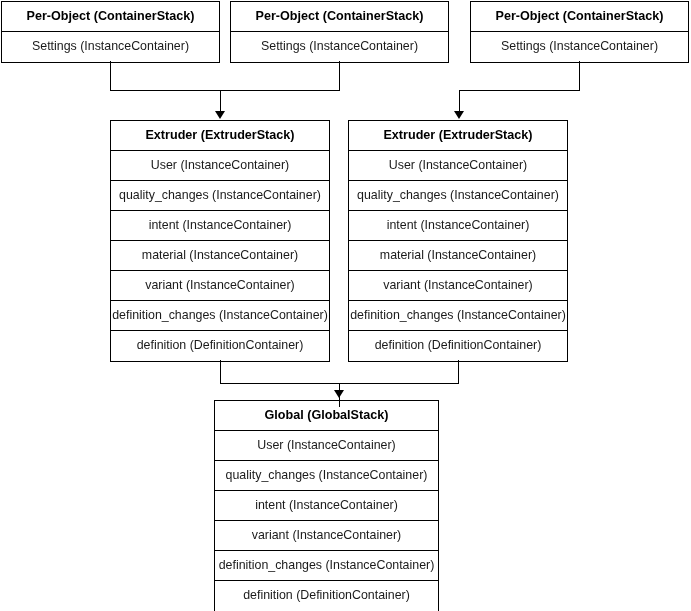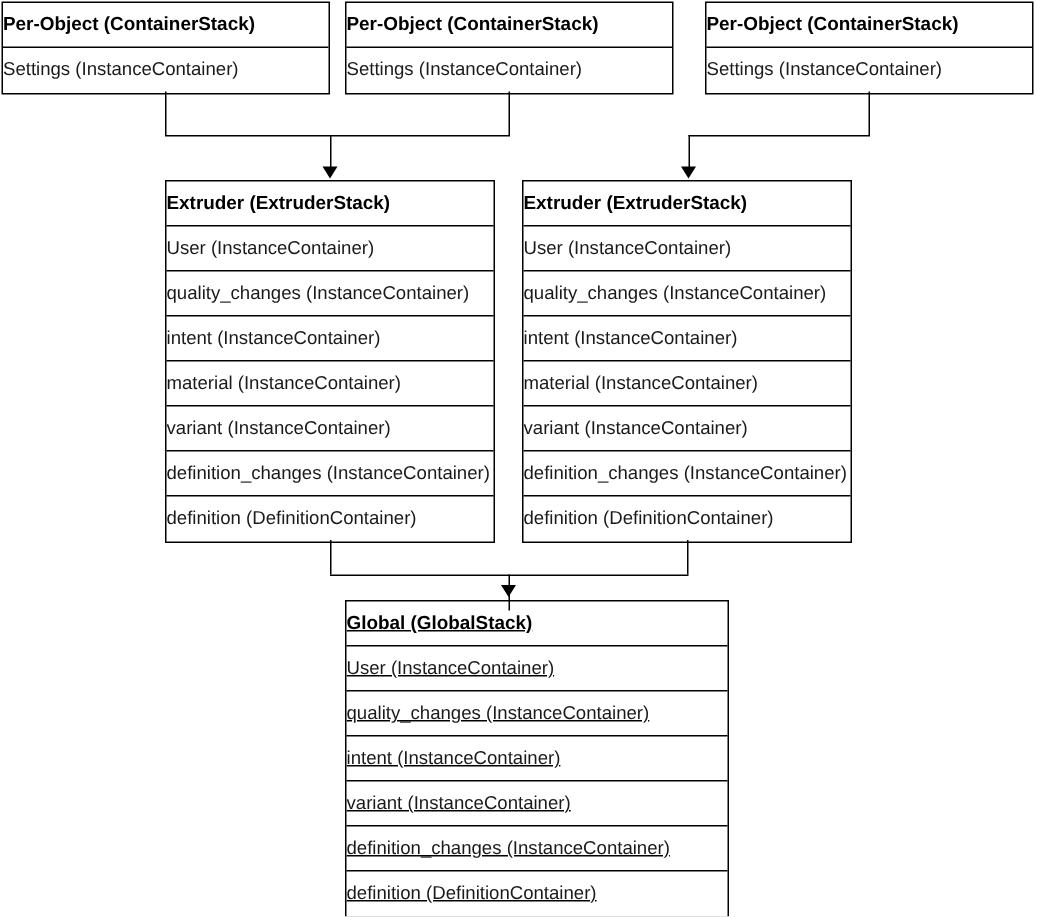--- a/index.html
+++ b/index.html
@@ -21,20 +21,21 @@
   .node {
     position: absolute;
     box-sizing: border-box;
     border: 1.4px solid #000000;
     background: #ffffff;
   }
   .row {
     box-sizing: border-box;
     height: 30px;
     line-height: 28px;
+    text-align: center;
     font-size: 12.4px;
     color: #1a1a1a;
     border-bottom: 1.4px solid #000000;
     white-space: nowrap;
     overflow: hidden;
   }
   .row:last-child {
     border-bottom: none;
   }
   .row.header {
@@ -97,21 +98,21 @@
     <div class="row header">Extruder (ExtruderStack)</div>
     <div class="row">User (InstanceContainer)</div>
     <div class="row">quality_changes (InstanceContainer)</div>
     <div class="row">intent (InstanceContainer)</div>
     <div class="row">material (InstanceContainer)</div>
     <div class="row">variant (InstanceContainer)</div>
     <div class="row">definition_changes (InstanceContainer)</div>
     <div class="row">definition (DefinitionContainer)</div>
   </div>
 
-  <div class="node" style="left:230px; top:400px; width:256px;text-decoration:underline;">
+  <div class="node" style="left:214px; top:400px; width:225px;">
     <div class="row header">Global (GlobalStack)</div>
     <div class="row">User (InstanceContainer)</div>
     <div class="row">quality_changes (InstanceContainer)</div>
     <div class="row">intent (InstanceContainer)</div>
     <div class="row">variant (InstanceContainer)</div>
     <div class="row">definition_changes (InstanceContainer)</div>
     <div class="row">definition (DefinitionContainer)</div>
   </div>
 
   <div class="seg-v" style="left:110px; top:61px; height:29px;"></div>

